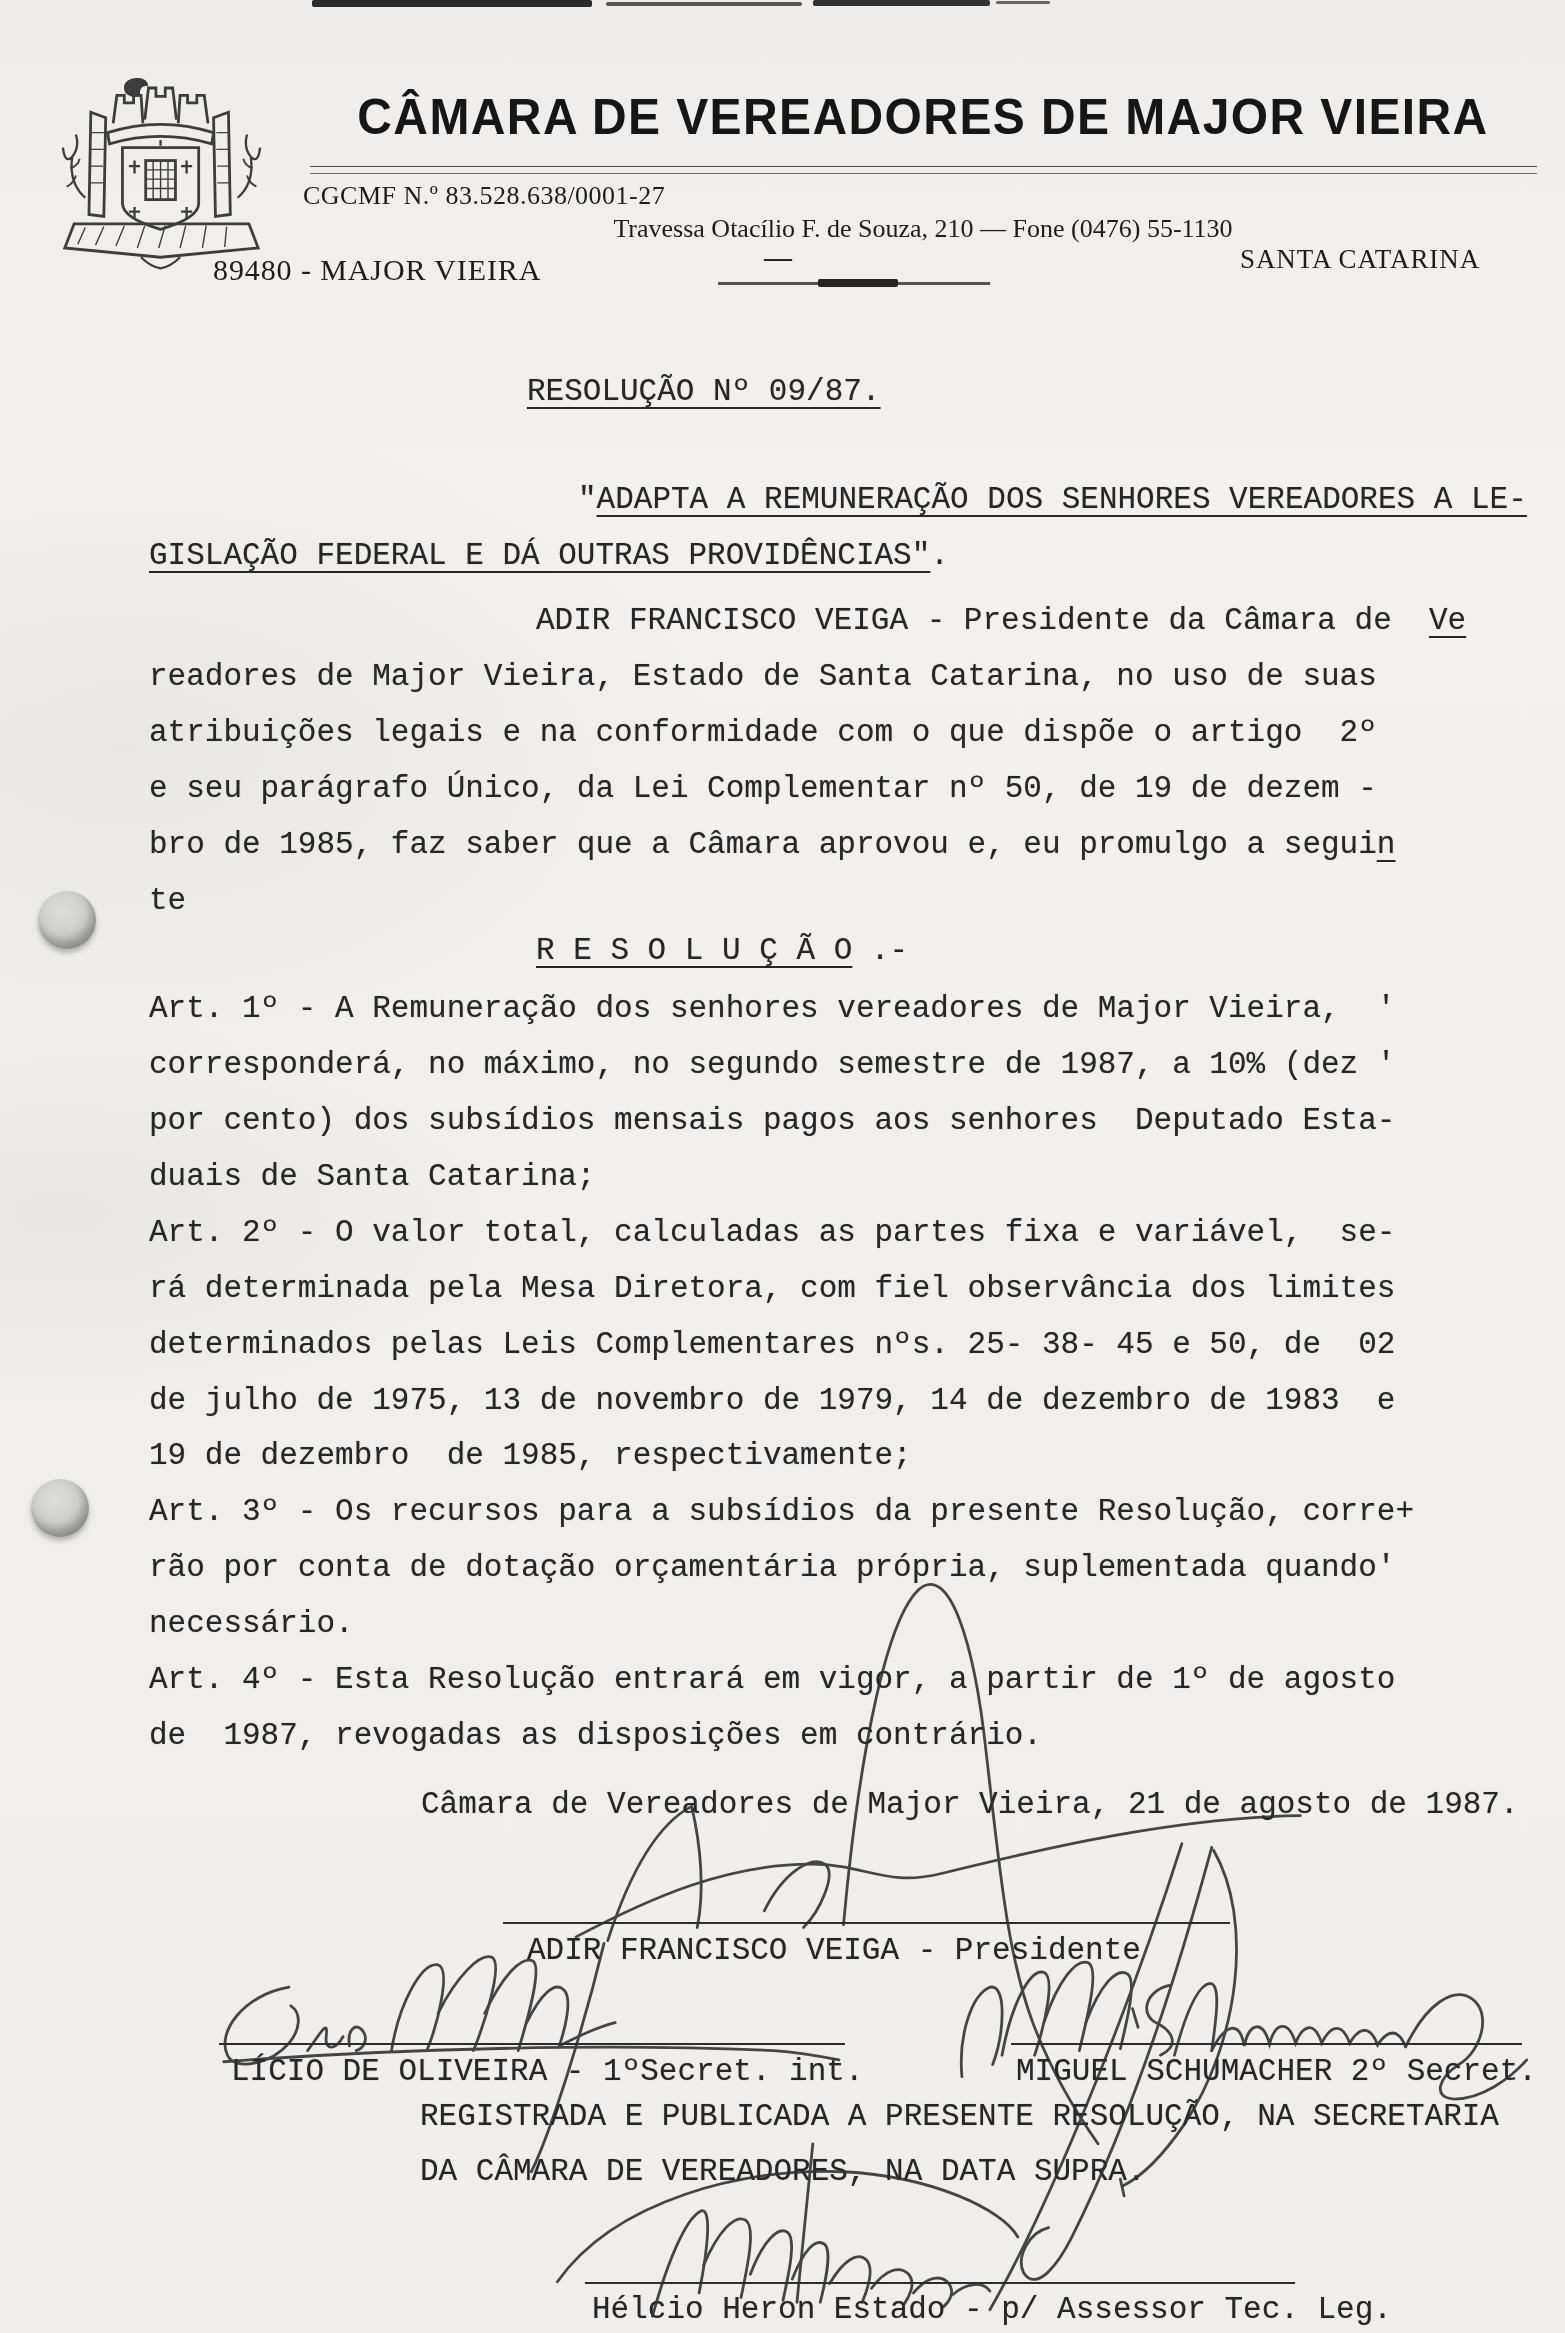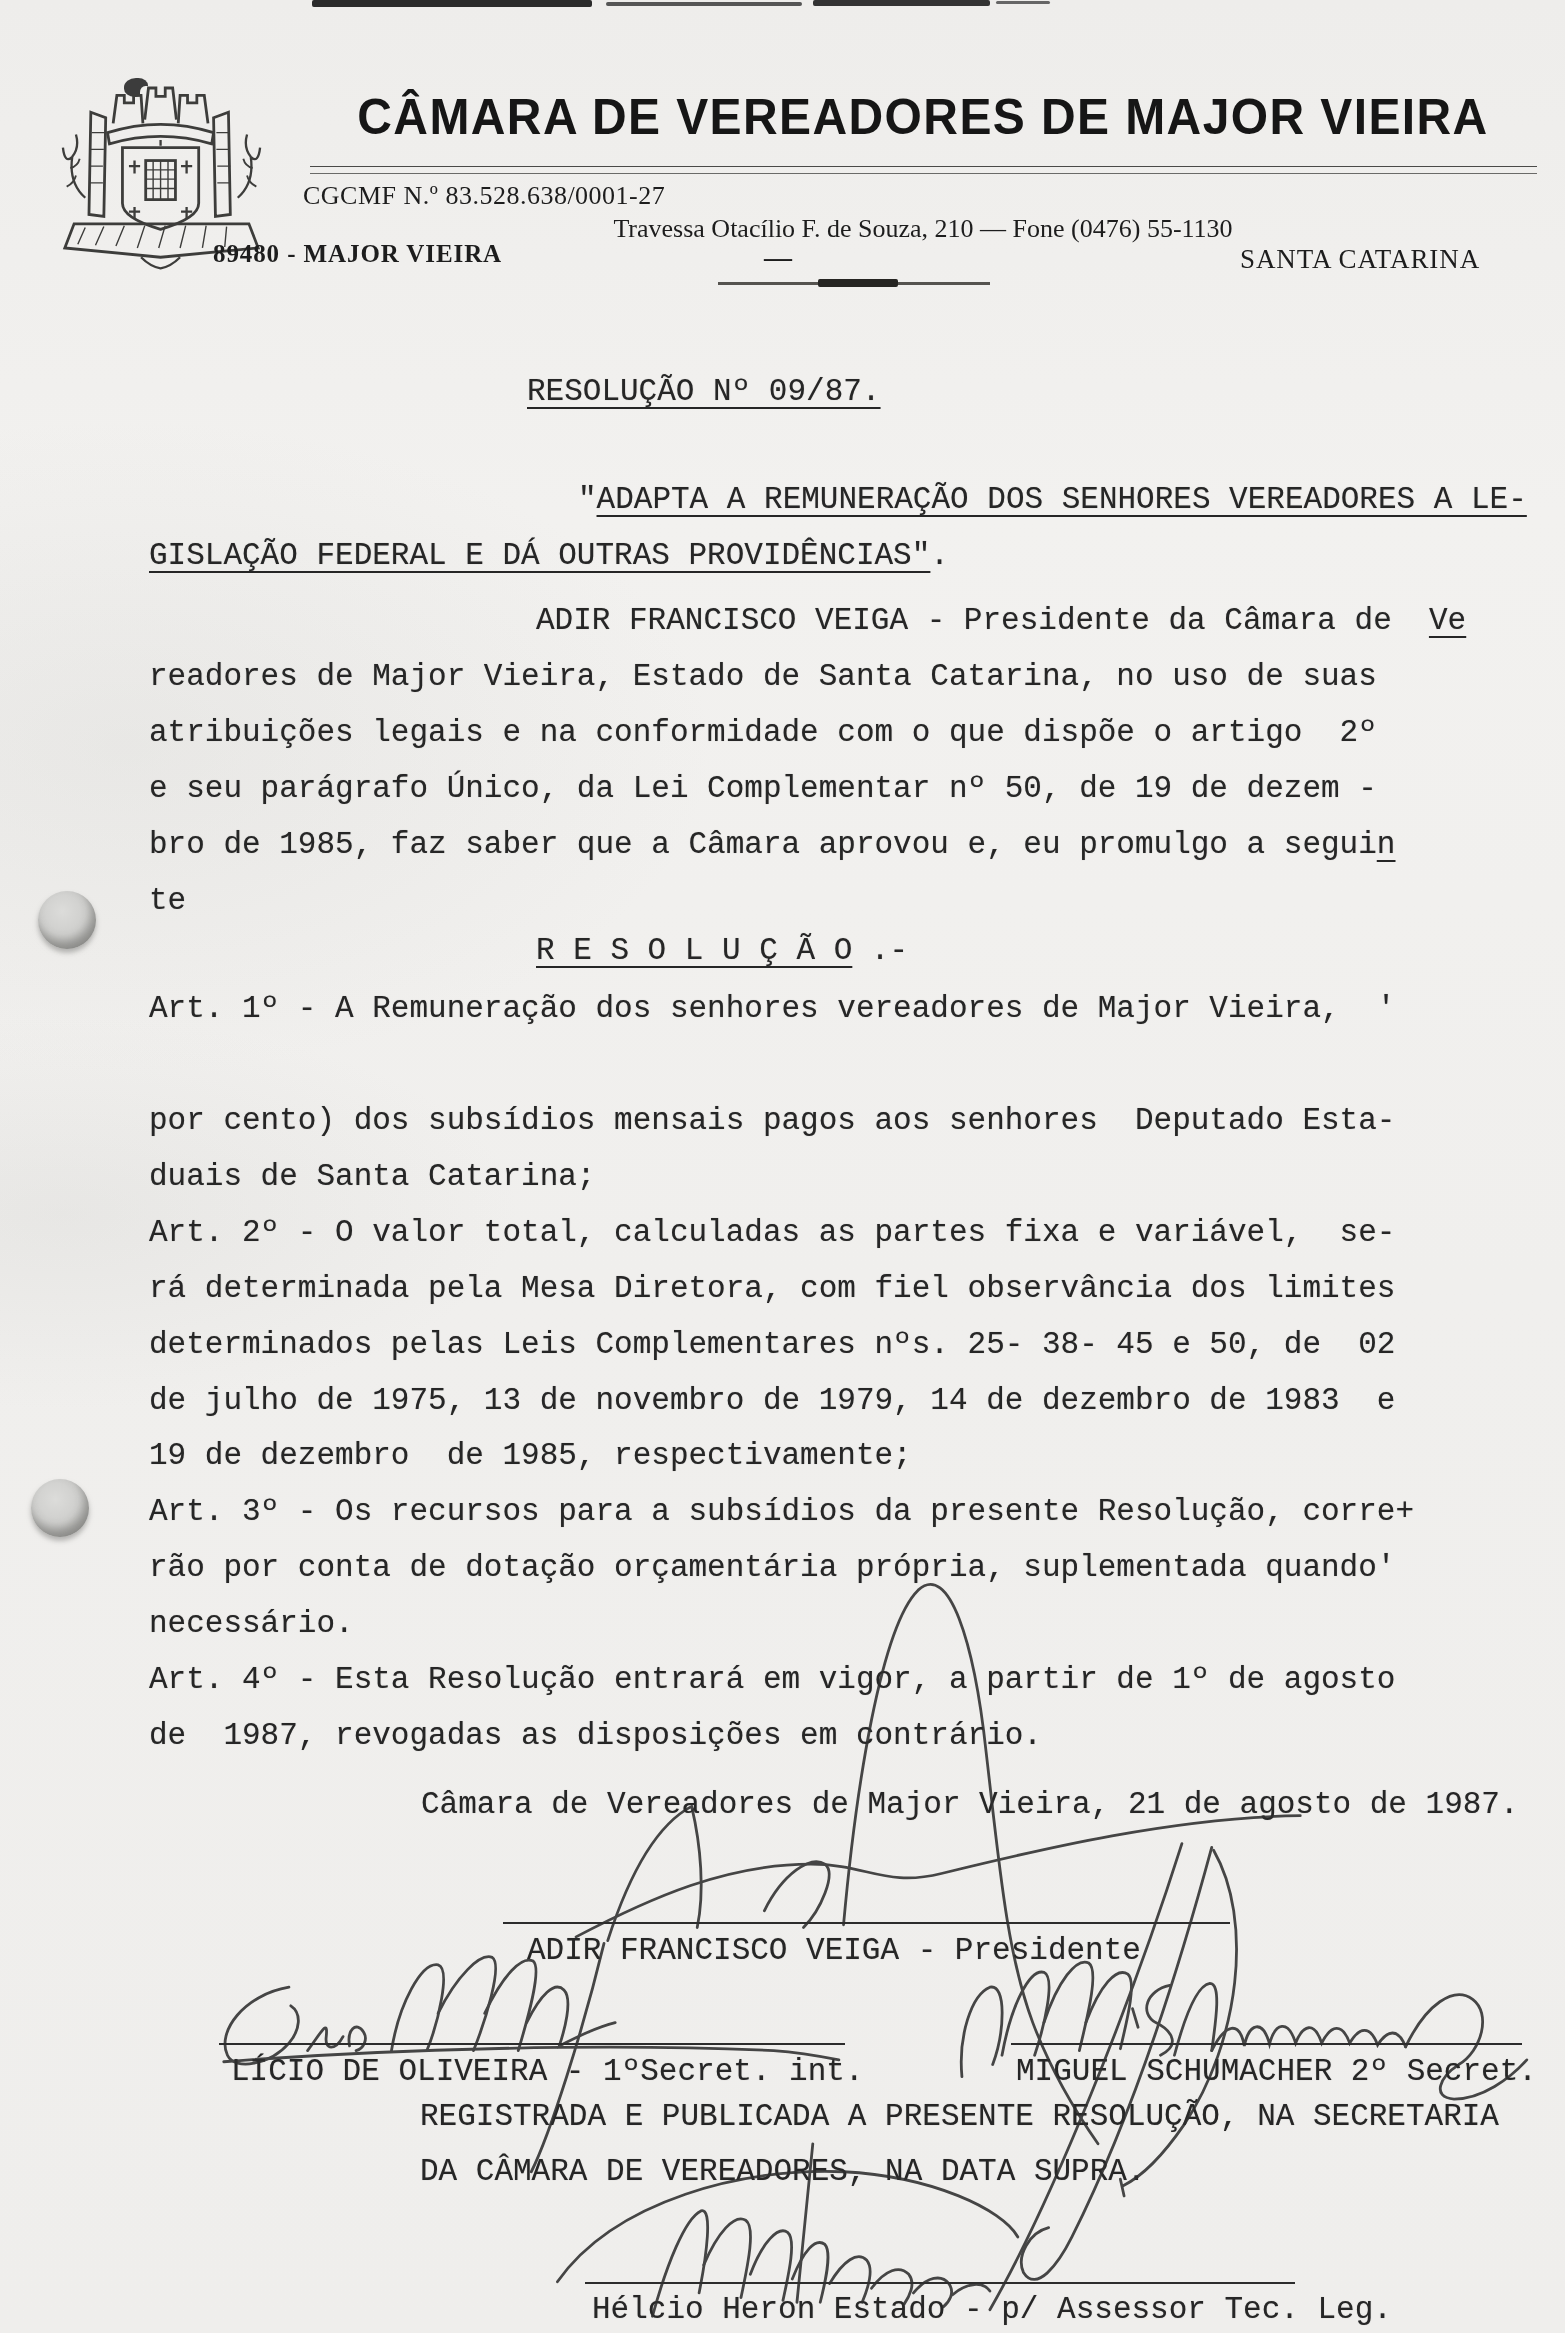--- a/index.html
+++ b/index.html
@@ -28,21 +28,21 @@
     position:absolute;left:303px;top:89px;width:1240px;
     text-align:center;font-weight:bold;font-size:48px;letter-spacing:1.4px;
     color:#161616;transform:scaleY(1.04);white-space:nowrap;
     font-family:"Liberation Sans",sans-serif;
   }
   .hdr-rule{position:absolute;left:310px;top:166px;width:1227px;height:5.6px;
     border-top:1.9px solid #4a4a48;border-bottom:0.9px solid #6a6a68;}
   .serif{font-family:"Liberation Serif","DejaVu Serif",serif;color:#1d1d1d;position:absolute;white-space:pre;}
   .hdr-cgcmf{left:303px;top:181px;width:1240px;text-align:left;font-size:26px;letter-spacing:0.5px;}
   .hdr-addr{left:303px;top:214px;width:1240px;text-align:center;font-size:26px;}
-  .hdr-city{left:213px;top:240px;font-size:25px;font-weight:bold;letter-spacing:0.9px;}
+  .hdr-city{left:213px;top:253px;font-size:30px;font-weight:normal;letter-spacing:0.9px;}
   .hdr-dash{left:764px;top:241px;font-size:28px;font-weight:bold;}
   .hdr-state{left:1240px;top:244px;font-size:27px;font-weight:normal;letter-spacing:0.9px;}
   .hdr-div{position:absolute;left:718px;top:282px;width:272px;height:2.8px;background:#55534f;}
   .hdr-div-thick{position:absolute;left:818px;top:279px;width:80px;height:7.5px;background:#262522;border-radius:1.9px;}
   
   .tw{
     position:absolute;white-space:pre;
     font-family:"Liberation Mono","DejaVu Sans Mono",monospace;
     font-size:31px;line-height:37px;color:#262626;
     text-shadow:0 0 0.9px rgba(30,30,30,.35);
@@ -113,20 +113,21 @@
   <div class="tw" style="left:536px;top:602px"><span>ADIR FRANCISCO VEIGA - Presidente da Câmara de  </span><span class="u">Ve</span></div>
   <div class="tw" style="left:149px;top:658px">readores de Major Vieira, Estado de Santa Catarina, no uso de suas</div>
   <div class="tw" style="left:149px;top:714px">atribuições legais e na conformidade com o que dispõe o artigo  2º</div>
   <div class="tw" style="left:149px;top:770px">e seu parágrafo Único, da Lei Complementar nº 50, de 19 de dezem -</div>
   <div class="tw" style="left:149px;top:826px"><span>bro de 1985, faz saber que a Câmara aprovou e, eu promulgo a segui</span><span class="u">n</span></div>
   <div class="tw" style="left:149px;top:882px">te</div>
 
   <div class="tw" style="left:536px;top:932px"><span class="u">R E S O L U Ç Ã O</span><span> .-</span></div>
 
   <div class="tw" style="left:149px;top:990px">Art. 1º - A Remuneração dos senhores vereadores de Major Vieira,  '</div>
+  <div class="tw" style="left:149px;top:1046px">corresponderá, no máximo, no segundo semestre de 1987, a 10% (dez '</div>
   <div class="tw" style="left:149px;top:1102px">por cento) dos subsídios mensais pagos aos senhores  Deputado Esta-</div>
   <div class="tw" style="left:149px;top:1158px">duais de Santa Catarina;</div>
   <div class="tw" style="left:149px;top:1214px">Art. 2º - O valor total, calculadas as partes fixa e variável,  se-</div>
   <div class="tw" style="left:149px;top:1270px">rá determinada pela Mesa Diretora, com fiel observância dos limites</div>
   <div class="tw" style="left:149px;top:1326px">determinados pelas Leis Complementares nºs. 25- 38- 45 e 50, de  02</div>
   <div class="tw" style="left:149px;top:1382px">de julho de 1975, 13 de novembro de 1979, 14 de dezembro de 1983  e</div>
   <div class="tw" style="left:149px;top:1437px">19 de dezembro  de 1985, respectivamente;</div>
   <div class="tw" style="left:149px;top:1493px">Art. 3º - Os recursos para a subsídios da presente Resolução, corre+</div>
   <div class="tw" style="left:149px;top:1549px">rão por conta de dotação orçamentária própria, suplementada quando'</div>
   <div class="tw" style="left:149px;top:1605px">necessário.</div>

